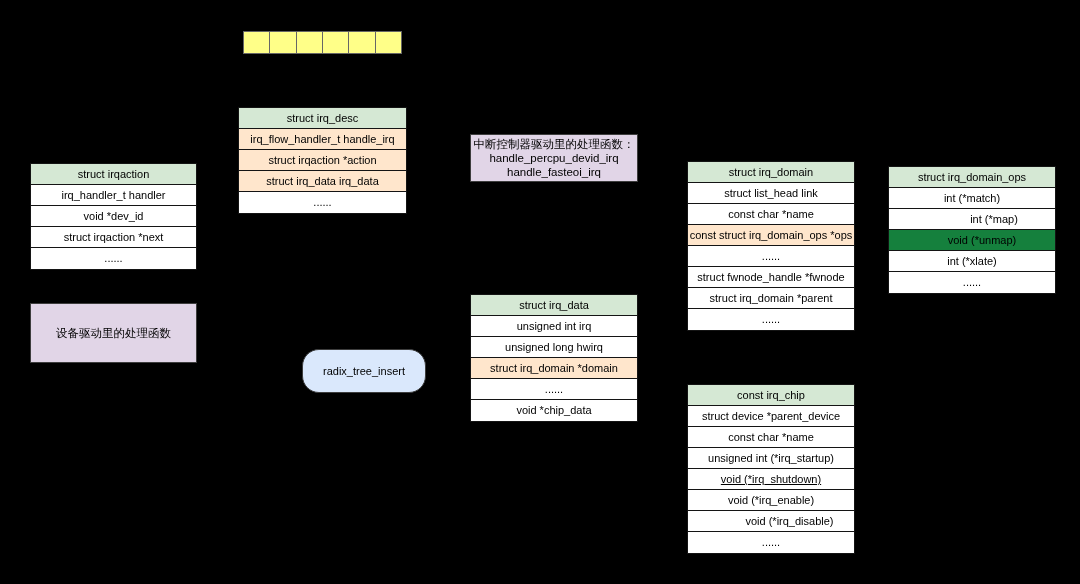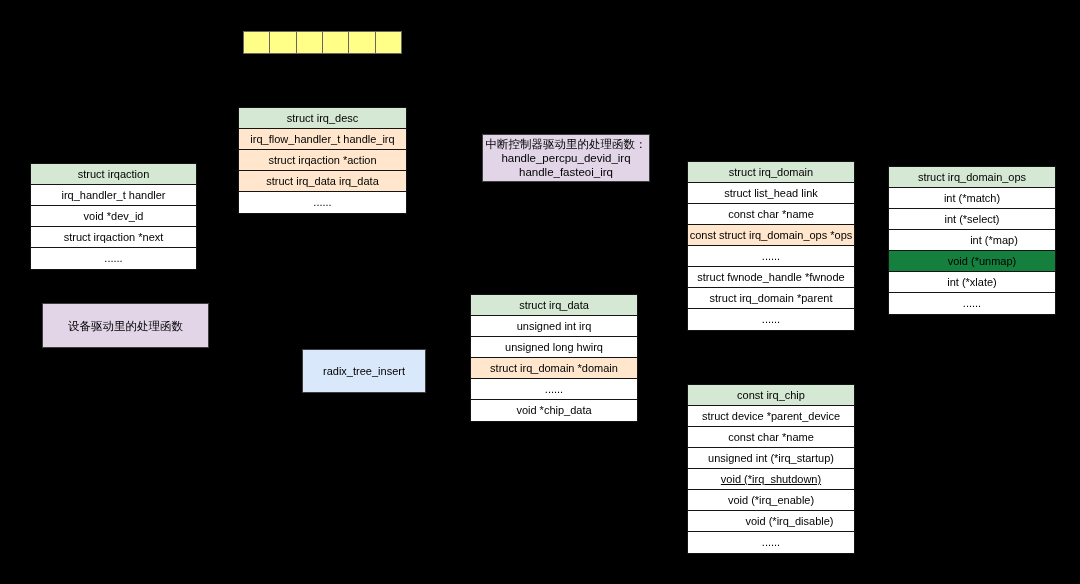--- a/index.html
+++ b/index.html
@@ -42,21 +42,21 @@
     display: flex;
     flex-direction: column;
     align-items: center;
     justify-content: center;
     font-size: 11.5px;
     line-height: 14px;
     text-align: center;
     border: 1px solid var(--note_border, #444);
     white-space: nowrap;
   }
-  .note.purple { background: var(--purple, #e1d5e7); margin-left: 12px; }
+  .note.purple { background: var(--purple, #e1d5e7); }
   .note.blue  { background: var(--blue, #dae8fc); }
 </style>
 </head>
 <body>
 
 <div class="mem-array" style="left:243px; top:31px; width:159px; height:23px;">
     <div class="mcell"></div>
     <div class="mcell"></div>
     <div class="mcell"></div>
     <div class="mcell"></div>
@@ -93,32 +93,31 @@
     <div class="trow" style="background: rgb(255, 230, 204);">const struct irq_domain_ops *ops</div>
     <div class="trow" style="background: rgb(255, 255, 255);">......</div>
     <div class="trow" style="background: rgb(255, 255, 255);">struct fwnode_handle *fwnode</div>
     <div class="trow" style="background: rgb(255, 255, 255);">struct irq_domain *parent</div>
     <div class="trow" style="background: rgb(255, 255, 255);">......</div>
   </div>
 
 <div class="struct-table" style="left:888px; top:166px; width:168px;">
     <div class="trow" style="background: rgb(213, 232, 212);">struct irq_domain_ops</div>
     <div class="trow" style="background: rgb(255, 255, 255);">int (*match)</div>
-    <div class="trow" style="background: rgb(255, 255, 255);">int (*select)</div>
     <div class="trow" style="background: rgb(255, 255, 255); padding-left: 44px;">int (*map)</div>
     <div class="trow" style="background: #15803d; padding-left: 20px;">void (*unmap)</div>
     <div class="trow" style="background: rgb(255, 255, 255);">int (*xlate)</div>
     <div class="trow" style="background: rgb(255, 255, 255);">......</div>
   </div>
 
-<div class="note purple" style="left:30px; top:303px; width:167px; height:45px;">
+<div class="note purple" style="left:30px; top:303px; width:167px; height:60px;">
   <div>设备驱动里的处理函数</div>
 </div>
 
-<div class="note blue" style="left:302px; top:349px; width:124px; height:44px; font-size:11px;">
+<div class="note blue" style="left:302px; top:349px; width:124px; height:44px; font-size:11px;border-radius:17px;">
   <div>radix_tree_insert</div>
 </div>
 
 <div class="struct-table" style="left:470px; top:294px; width:168px;">
     <div class="trow" style="background: rgb(213, 232, 212);">struct irq_data</div>
     <div class="trow" style="background: rgb(255, 255, 255);">unsigned int irq</div>
     <div class="trow" style="background: rgb(255, 255, 255);">unsigned long hwirq</div>
     <div class="trow" style="background: rgb(255, 230, 204);">struct irq_domain *domain</div>
     <div class="trow" style="background: rgb(255, 255, 255);">......</div>
     <div class="trow" style="background: rgb(255, 255, 255);">void *chip_data</div>

